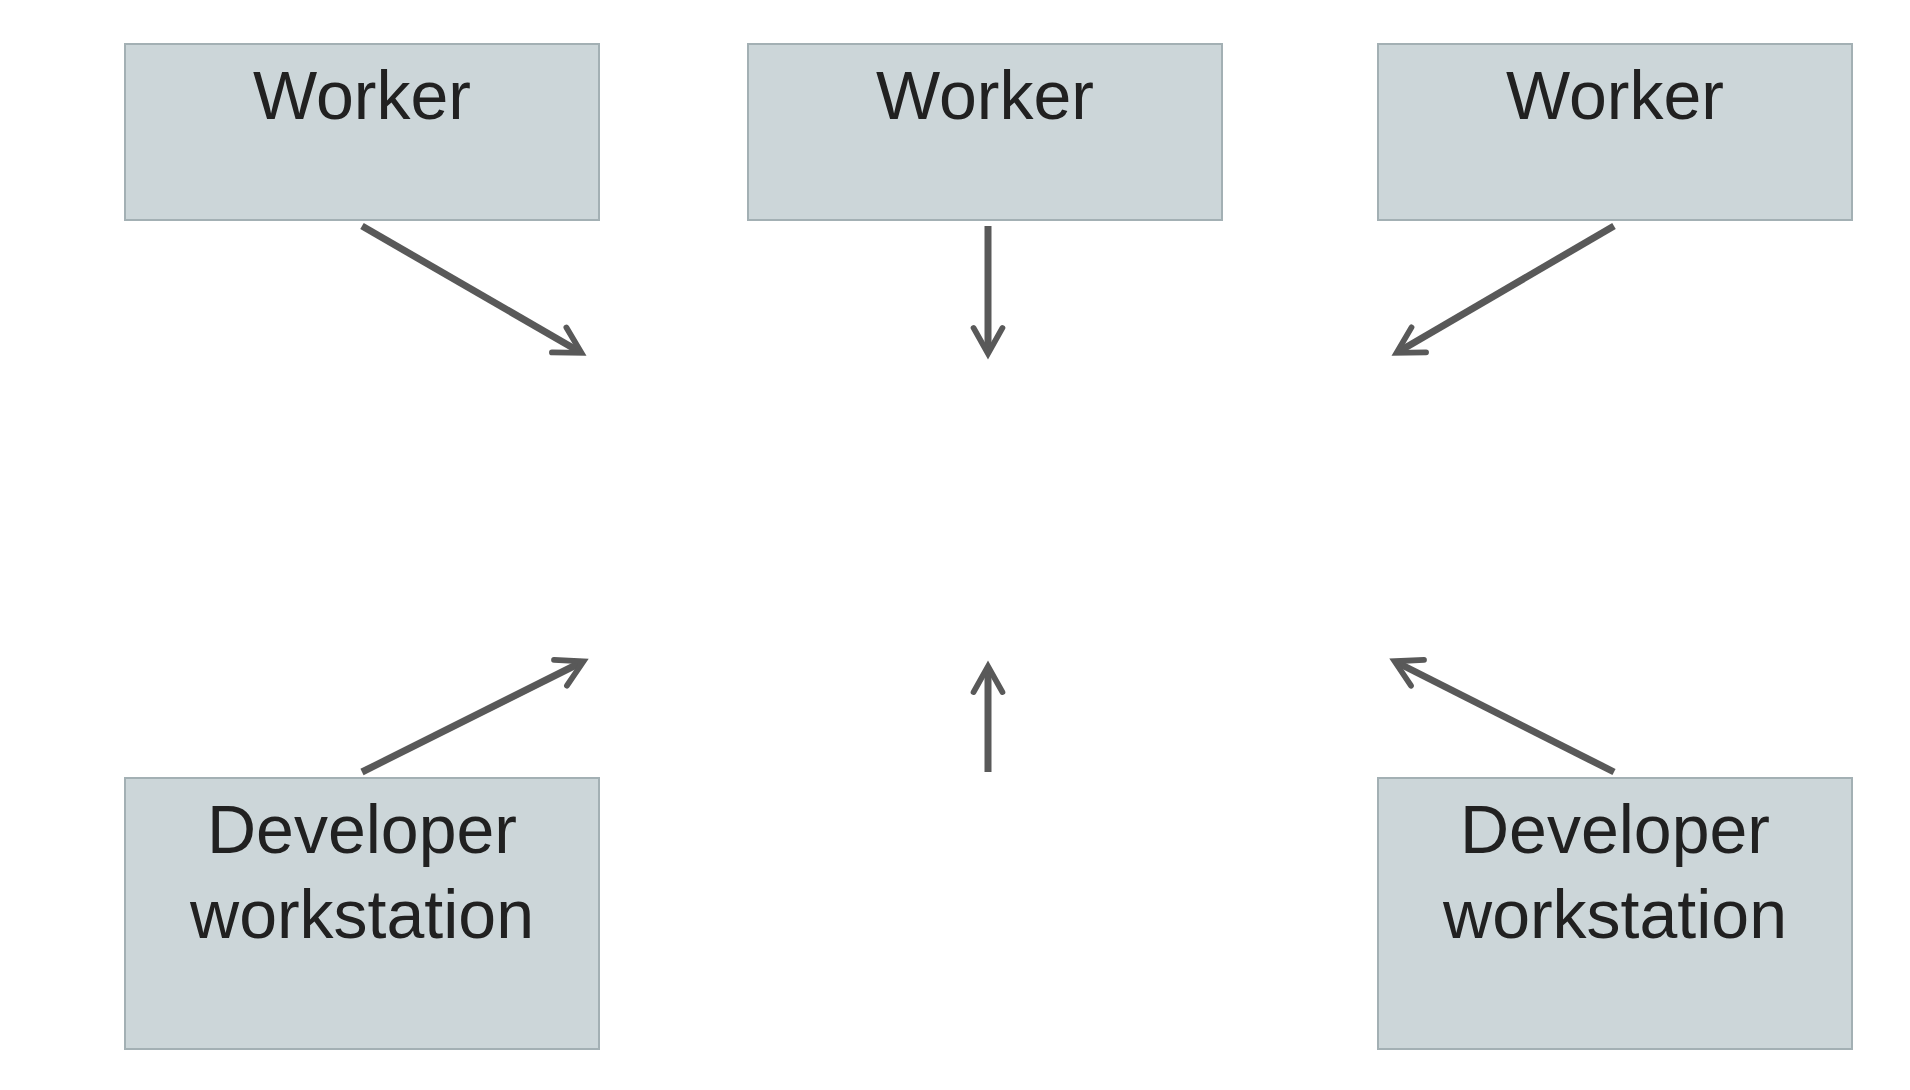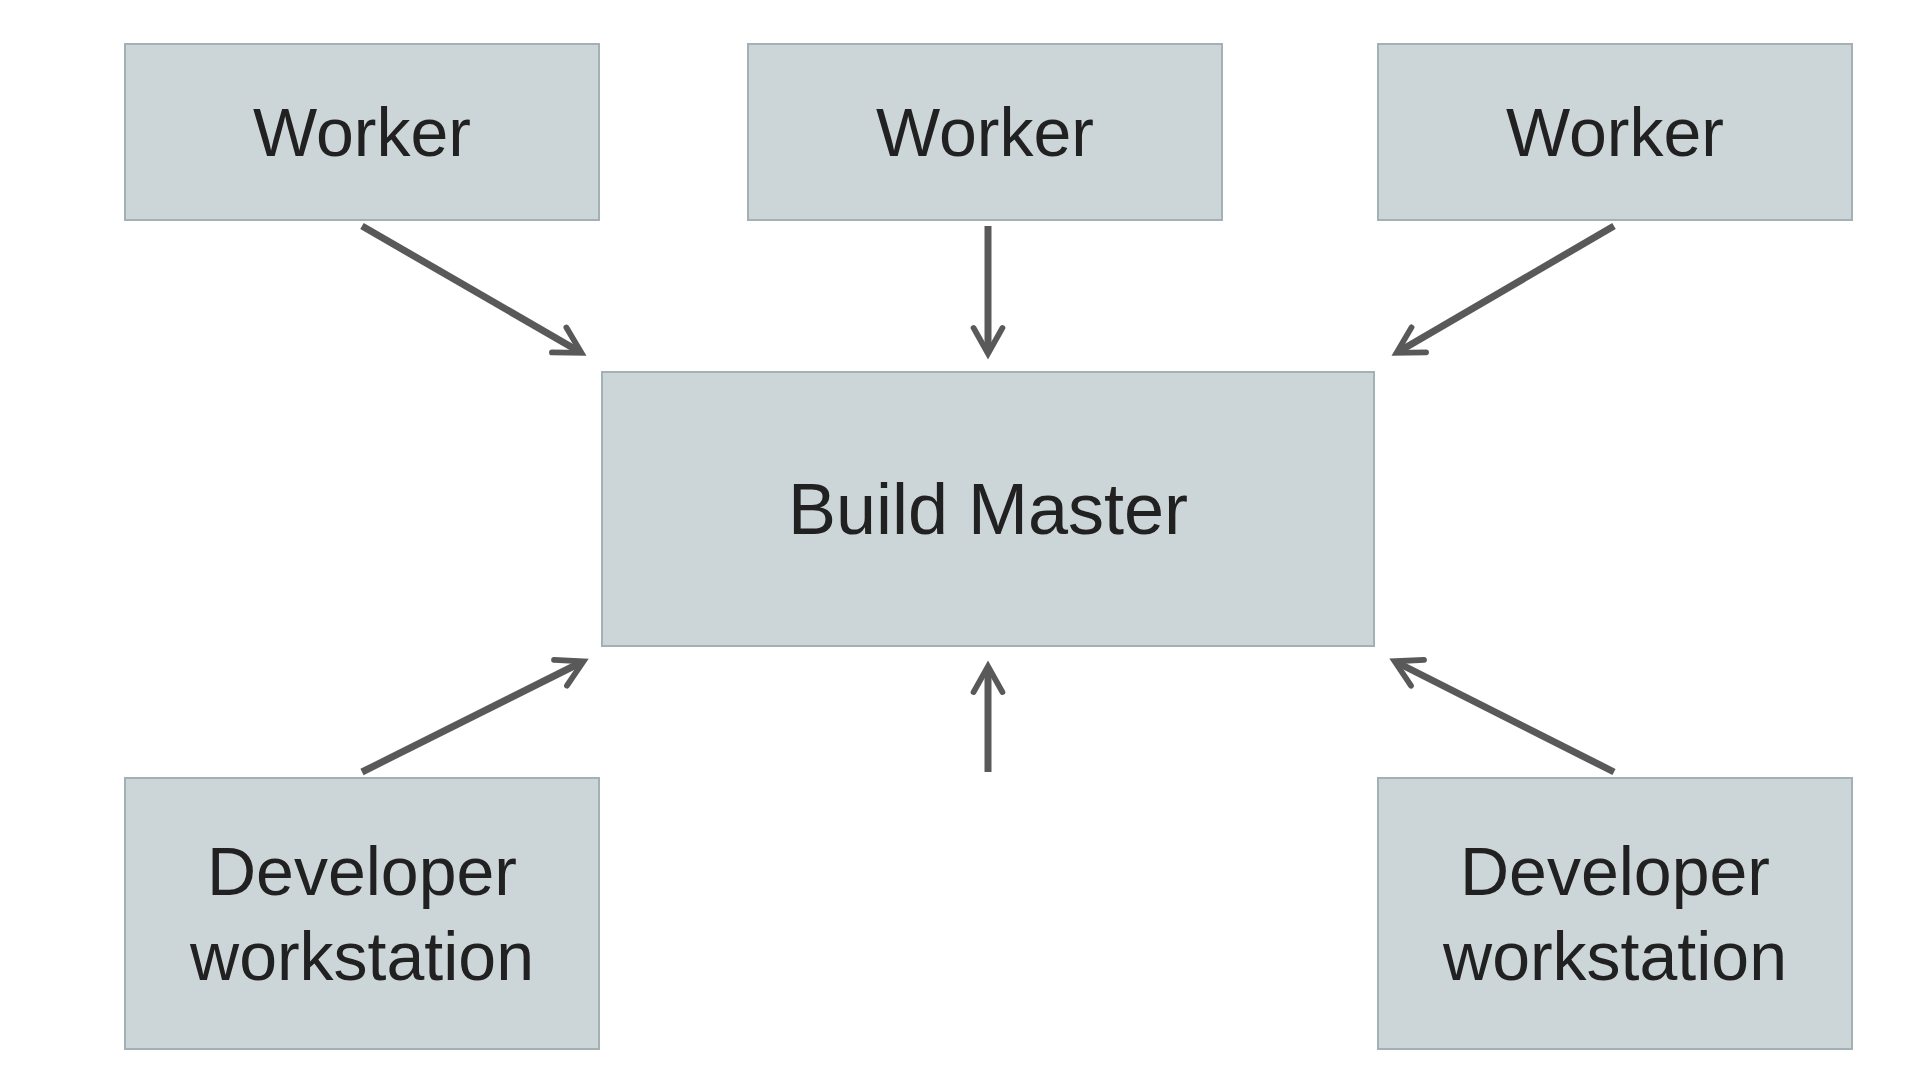--- a/index.html
+++ b/index.html
@@ -40,21 +40,20 @@
     fill: none;
     stroke-width: 1.8;
     stroke-linecap: round;
     stroke-linejoin: miter;
   }
   .node {
     position: absolute;
     background: var(--node-fill);
     border: 2px solid var(--node-border);
     display: flex;
-    align-items: center;
     justify-content: center;
     text-align: center;
     color: var(--text-color);
     font-size: 68px;
     line-height: 1.25;
     padding: 8px 20px;
   }
   .node-worker { width: 476px; height: 178px; top: 43px; }
   .node-worker-1 { left: 124px; }
   .node-worker-2 { left: 747px; }
@@ -95,23 +94,20 @@
   </div>
 
   <div class="node node-worker node-worker-2">
     <span>Worker</span>
   </div>
 
   <div class="node node-worker node-worker-3">
     <span>Worker</span>
   </div>
 
-  <div class="node node-build-master">
-    <span>Build Master</span>
-  </div>
 
   <div class="node node-bottom node-dev-left">
     <span>Developer workstation</span>
   </div>
 
 
   <div class="node node-bottom node-dev-right">
     <span>Developer workstation</span>
   </div>
 

